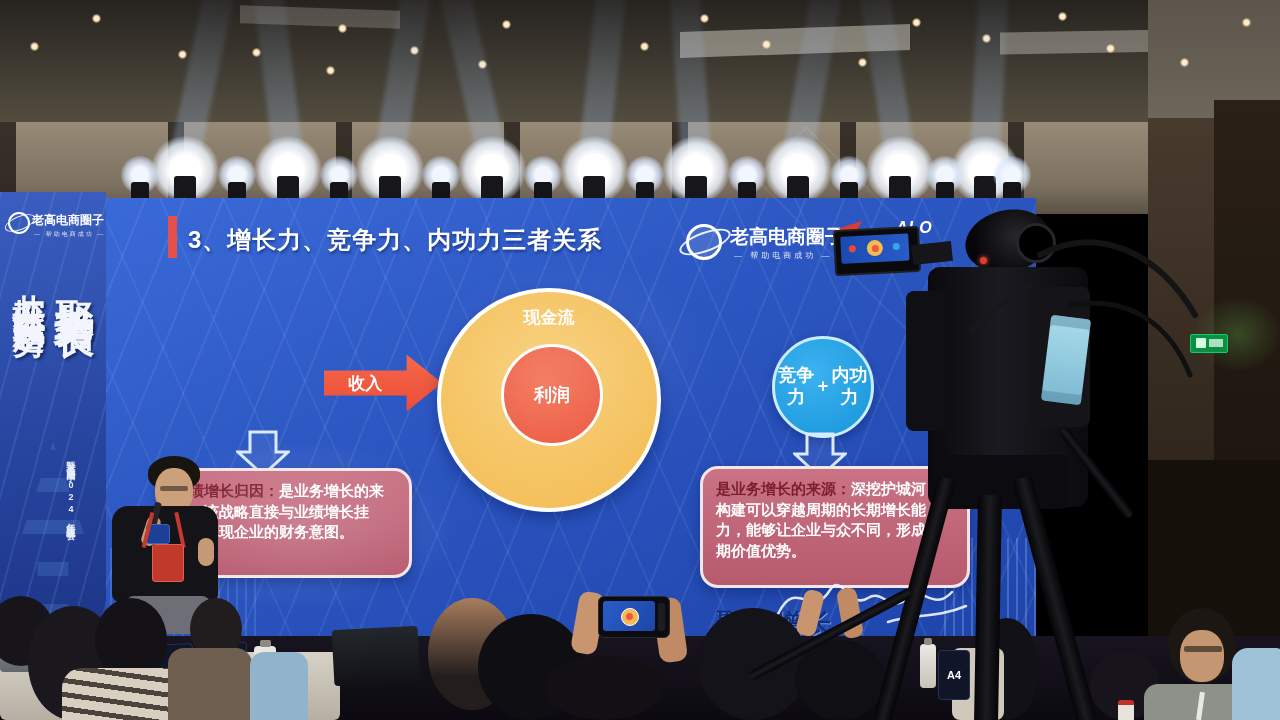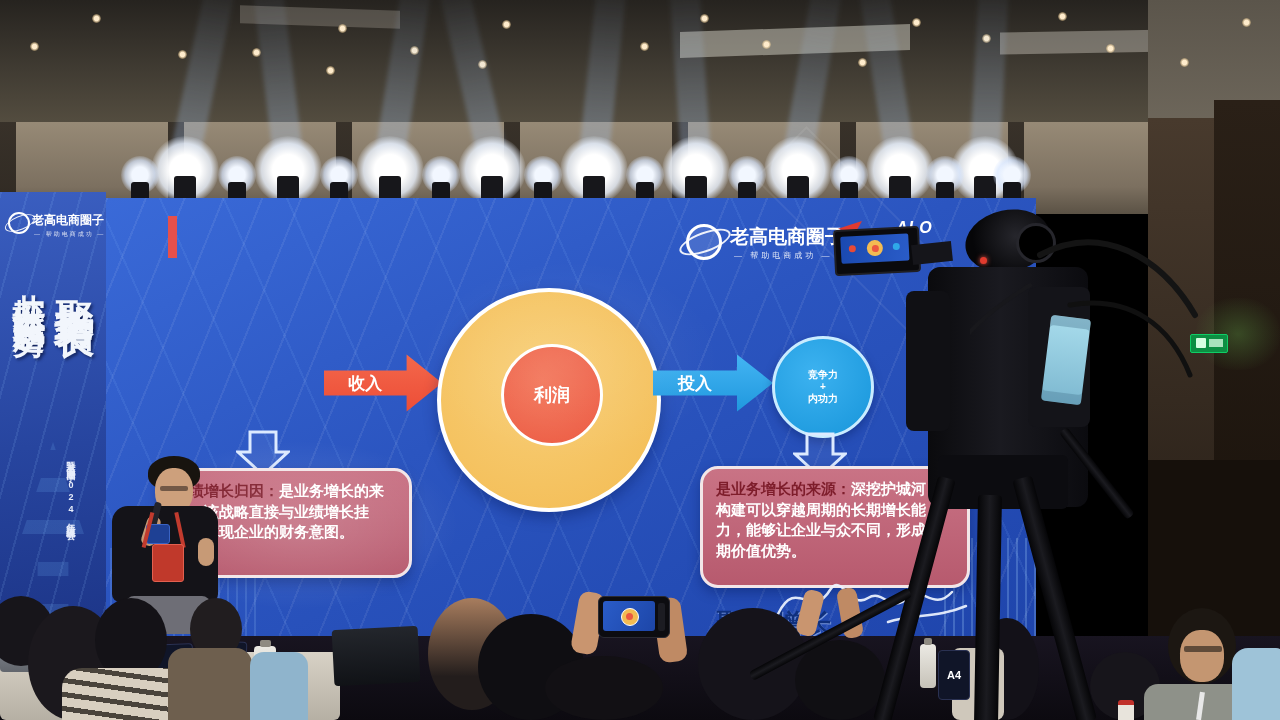--- a/index.html
+++ b/index.html
@@ -153,50 +153,48 @@
   <div class="abs z4" style="left:106px;top:198px;width:930px;height:452px;
               background:linear-gradient(155deg,#3a6ad8 0%,#2b55c0 45%,#1e44ab 100%);">
     <div class="abs screen-texture" style="left:0;top:0;width:930px;height:452px;"></div>
     <div class="abs" style="left:640px;top:0;width:230px;height:70px;border:2px solid rgba(255,255,255,.07);transform:rotate(45deg);"></div>
     <div class="abs v-streaks" style="left:838px;top:340px;width:92px;height:112px;opacity:.55;"></div>
     <div class="abs v-streaks" style="left:4px;top:350px;width:150px;height:102px;opacity:.35;"></div>
   </div>
 
 
   <div class="abs z5" style="left:168px;top:216px;width:9px;height:42px;background:#e6504b;"></div>
+  <span class="abs z5" style="left:188px;top:224px;font-size:24px;font-weight:900;color:#fff;letter-spacing:1px;text-shadow:1px 2px 3px rgba(0,20,80,.55);white-space:nowrap;">3、增长力、竞争力、内功力三者关系</span>
 
   <div class="abs z5" style="left:686px;top:220px;width:260px;height:44px;">
     <div class="abs" style="left:0;top:4px;width:30px;height:30px;border:3px solid #fff;border-radius:50%;background:rgba(255,255,255,.12);"></div>
     <div class="abs" style="left:-8px;top:12px;width:50px;height:16px;border:2px solid rgba(255,255,255,.9);border-radius:50%;transform:rotate(-20deg);"></div>
     <span class="abs" style="left:44px;top:4px;font-size:19px;font-weight:bold;color:#fff;white-space:nowrap;">老高电商圈子</span>
     <span class="abs" style="left:48px;top:30px;font-size:8px;color:rgba(255,255,255,.85);letter-spacing:3px;white-space:nowrap;">— 帮助电商成功 —</span>
   </div>
   <div class="abs z5" style="left:838px;top:221px;width:24px;height:13px;background:#e03a30;clip-path:polygon(0 60%,100% 0,70% 100%);"></div>
   <span class="abs z5" style="left:896px;top:219px;font-size:16px;font-style:italic;font-weight:900;color:#fff;letter-spacing:1px;">ALO</span>
 
 
   <div class="abs z5 arrow-right" style="left:324px;top:352px;width:118px;height:62px;font-size:17px;
               background:linear-gradient(180deg,#f4694c,#ec4c36);font-family:Liberation Serif, serif;">
     <span style="width:70%;text-align:center;">收入</span>
   </div>
 
   <div class="abs z5 circle" style="left:437px;top:288px;width:216px;height:216px;
               background:radial-gradient(circle at 45% 40%,#f8cf78,#f3bb52);border:4px solid #fff;box-shadow:0 6px 14px rgba(0,20,80,.35);">
+    <span class="abs" style="left:0;right:0;top:14px;text-align:center;font-size:17px;font-weight:bold;color:#fff;">现金流</span>
     <div class="abs circle" style="left:60px;top:52px;width:96px;height:96px;font-size:18px;
                 background:radial-gradient(circle at 40% 35%,#f2765a,#ec5840);border:3px solid #fff;">
       <span>利润</span>
     </div>
   </div>
 
-  <div class="abs z5 arrow-right" style="left:653px;top:352px;width:120px;height:62px;font-size:17px;
-              background:linear-gradient(180deg,#45b6f4,#1e97dd);">
-    <span style="width:70%;text-align:center;">投入</span>
-  </div>
-
-  <div class="abs z5 circle" style="left:772px;top:336px;width:96px;height:96px;flex-direction:column;line-height:1.2;font-size:10px;
+
+  <div class="abs z5 circle" style="left:772px;top:336px;width:96px;height:96px;flex-direction:row;line-height:1.2;font-size:18px;
               background:radial-gradient(circle at 40% 35%,#3cb2f0,#1795da);border:3px solid #c9ecff;box-shadow:0 4px 10px rgba(0,20,80,.35);">
     <span>竞争力</span>
     <span>+</span>
     <span>内功力</span>
   </div>
 
   <svg class="abs z5" style="left:236px;top:430px;" width="54" height="48" viewBox="0 0 54 48">
     <polygon points="14,2 40,2 40,22 52,22 27,45 2,22 14,22" fill="rgba(255,255,255,.06)" stroke="#dceaff" stroke-width="3"></polygon>
   </svg>
   <svg class="abs z5" style="left:793px;top:432px;" width="54" height="48" viewBox="0 0 54 48">

